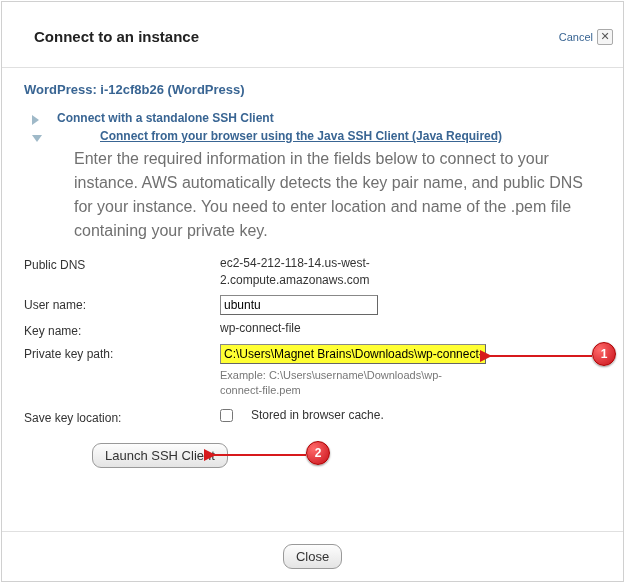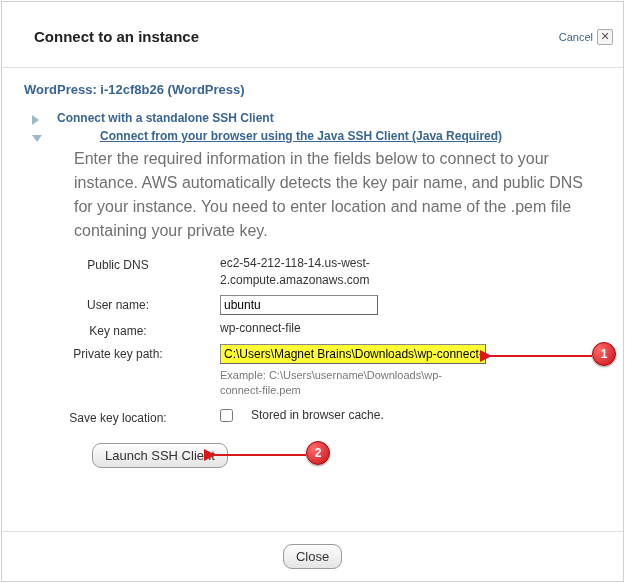--- a/index.html
+++ b/index.html
@@ -97,21 +97,21 @@
     margin:2px 0 12px 50px;
     max-width:510px;
   }
   .form-row {
     display:flex;
     margin:6px 0;
     align-items:flex-start;
   }
   .form-label {
     width:188px;
-    text-align:center;
+    text-align:left;
     padding-right:8px;
     color:#333;
     font-size:12px;
     padding-top:3px;
   }
   .form-value {
     flex:1;
     color:#333;
     font-size:12px;
   }

